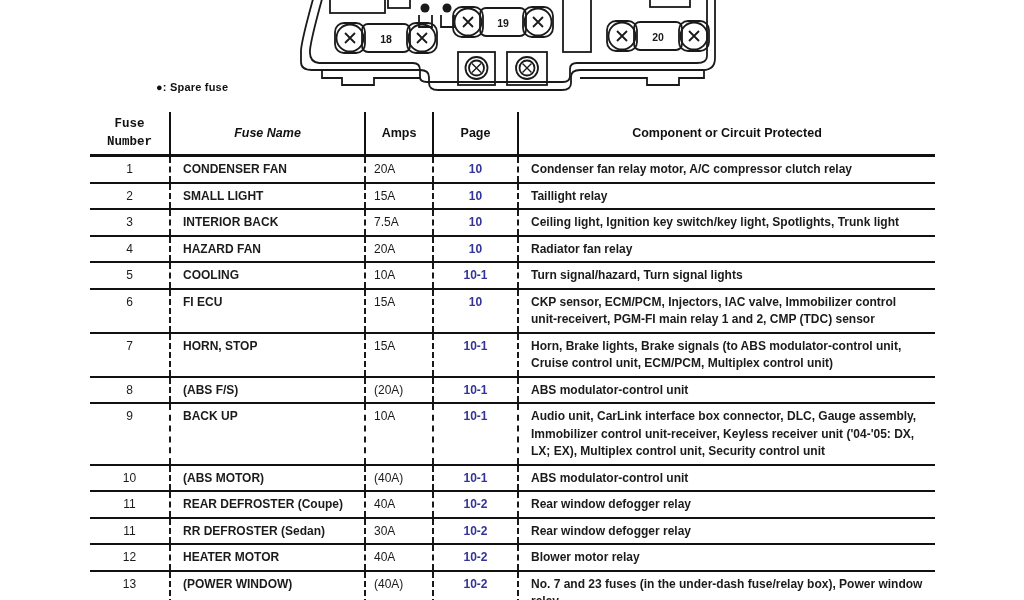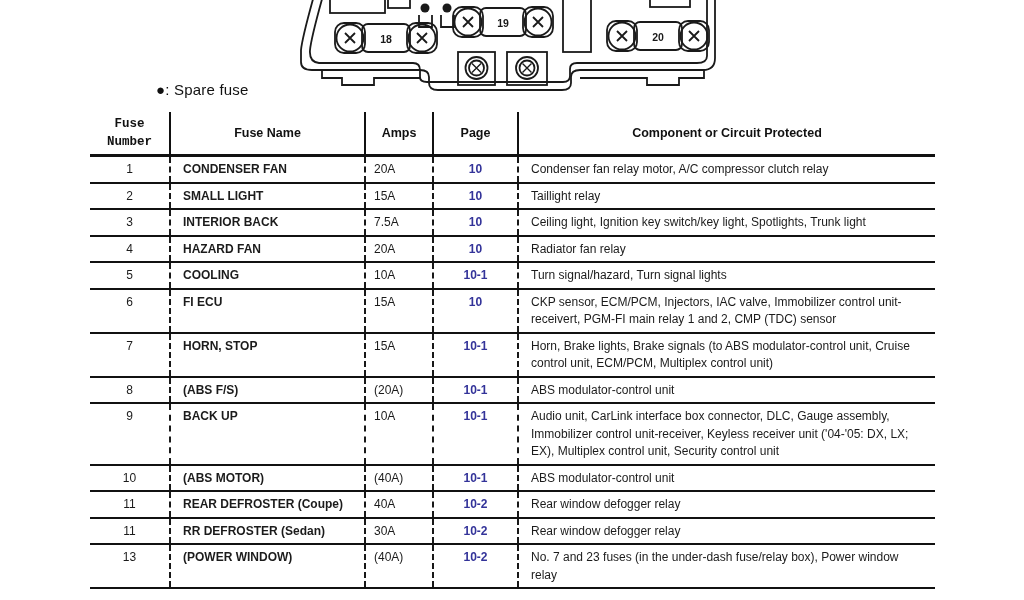--- a/index.html
+++ b/index.html
@@ -19,22 +19,22 @@
     left: 293px;
     top: 0;
     width: 432px;
     height: 98px;
   }
   .diagram svg { width: 100%; height: 100%; }
   .legend {
     position: absolute;
     left: 156px;
     top: 81px;
-    font-size: 15px;
-    font-weight: normal;
+    font-size: 11px;
+    font-weight: bold;
     color: #111111;
     letter-spacing: 0.2px;
     white-space: nowrap;
   }
   
   .fuse-table {
     position: absolute;
     left: 90px;
     top: 112px;
     width: 845px;
@@ -48,34 +48,34 @@
     font-size: 12.5px;
     font-weight: bold;
     text-align: center;
     vertical-align: middle;
     padding: 4px 6px 3px 6px;
     border-bottom: 3px solid #111111;
     border-left: 2px solid #111111;
     color: #111111;
   }
   .fuse-table thead th:first-child { border-left: none; font-family: Liberation Mono, monospace; }
-  .fuse-table thead th.h-left { text-align: center; }
+  .fuse-table thead th.h-left { text-align: center; font-style: italic; }
   .fuse-table tbody td {
     vertical-align: top;
     padding: 4px 8px 3px 8px;
     border-bottom: 2px solid #111111;
     border-left: 2px dashed #181818;
   }
   .fuse-table tbody td:first-child { border-left: none; }
   .c-num  { text-align: center; }
   .c-name { text-align: left; padding-left: 12px !important; font-weight: bold; }
   .c-amps { }
   .c-page { text-align: center; font-weight: bold; }
   .c-page a { color: #333399; text-decoration: none; font-weight: bold; }
-  .c-comp { text-align: left; padding-left: 12px !important; padding-right: 10px !important; }
+  .c-comp { text-align: left; padding-left: 12px !important; padding-right: 10px !important; font-weight: bold; }
 </style>
 </head>
 <body>
 
 <div class="page">
 
   <div class="diagram">
     <svg viewBox="0 0 432 98" fill="none" stroke="#1a1a1a" stroke-width="1.8">
 
       <path d="M 22,-8 C 13,24 9,40 8,50 C 8,55 8,58 8,62 Q 8,70 19,70 L 127,70 Q 136,70 136,77 L 136,83 Q 136,90 145,90 L 269,90 Q 278,90 278,83 L 278,77 Q 278,70 287,70 L 410,70 Q 422,70 422,58 L 422,-8"></path>
@@ -241,20 +241,27 @@
       <td class="c-comp">Rear window defogger relay</td>
     </tr>
         <tr>
       <td class="c-num">11</td>
       <td class="c-name">RR DEFROSTER (Sedan)</td>
       <td class="c-amps">30A</td>
       <td class="c-page"><a href="#">10-2</a></td>
       <td class="c-comp">Rear window defogger relay</td>
     </tr>
         <tr>
+      <td class="c-num">12</td>
+      <td class="c-name">HEATER MOTOR</td>
+      <td class="c-amps">40A</td>
+      <td class="c-page"><a href="#">10-2</a></td>
+      <td class="c-comp">Blower motor relay</td>
+    </tr>
+        <tr>
       <td class="c-num">13</td>
       <td class="c-name">(POWER WINDOW)</td>
       <td class="c-amps">(40A)</td>
       <td class="c-page"><a href="#">10-2</a></td>
       <td class="c-comp">No. 7 and 23 fuses (in the under-dash fuse/relay box), Power window relay</td>
     </tr>
       </tbody>
   </table>
 
 </div>

